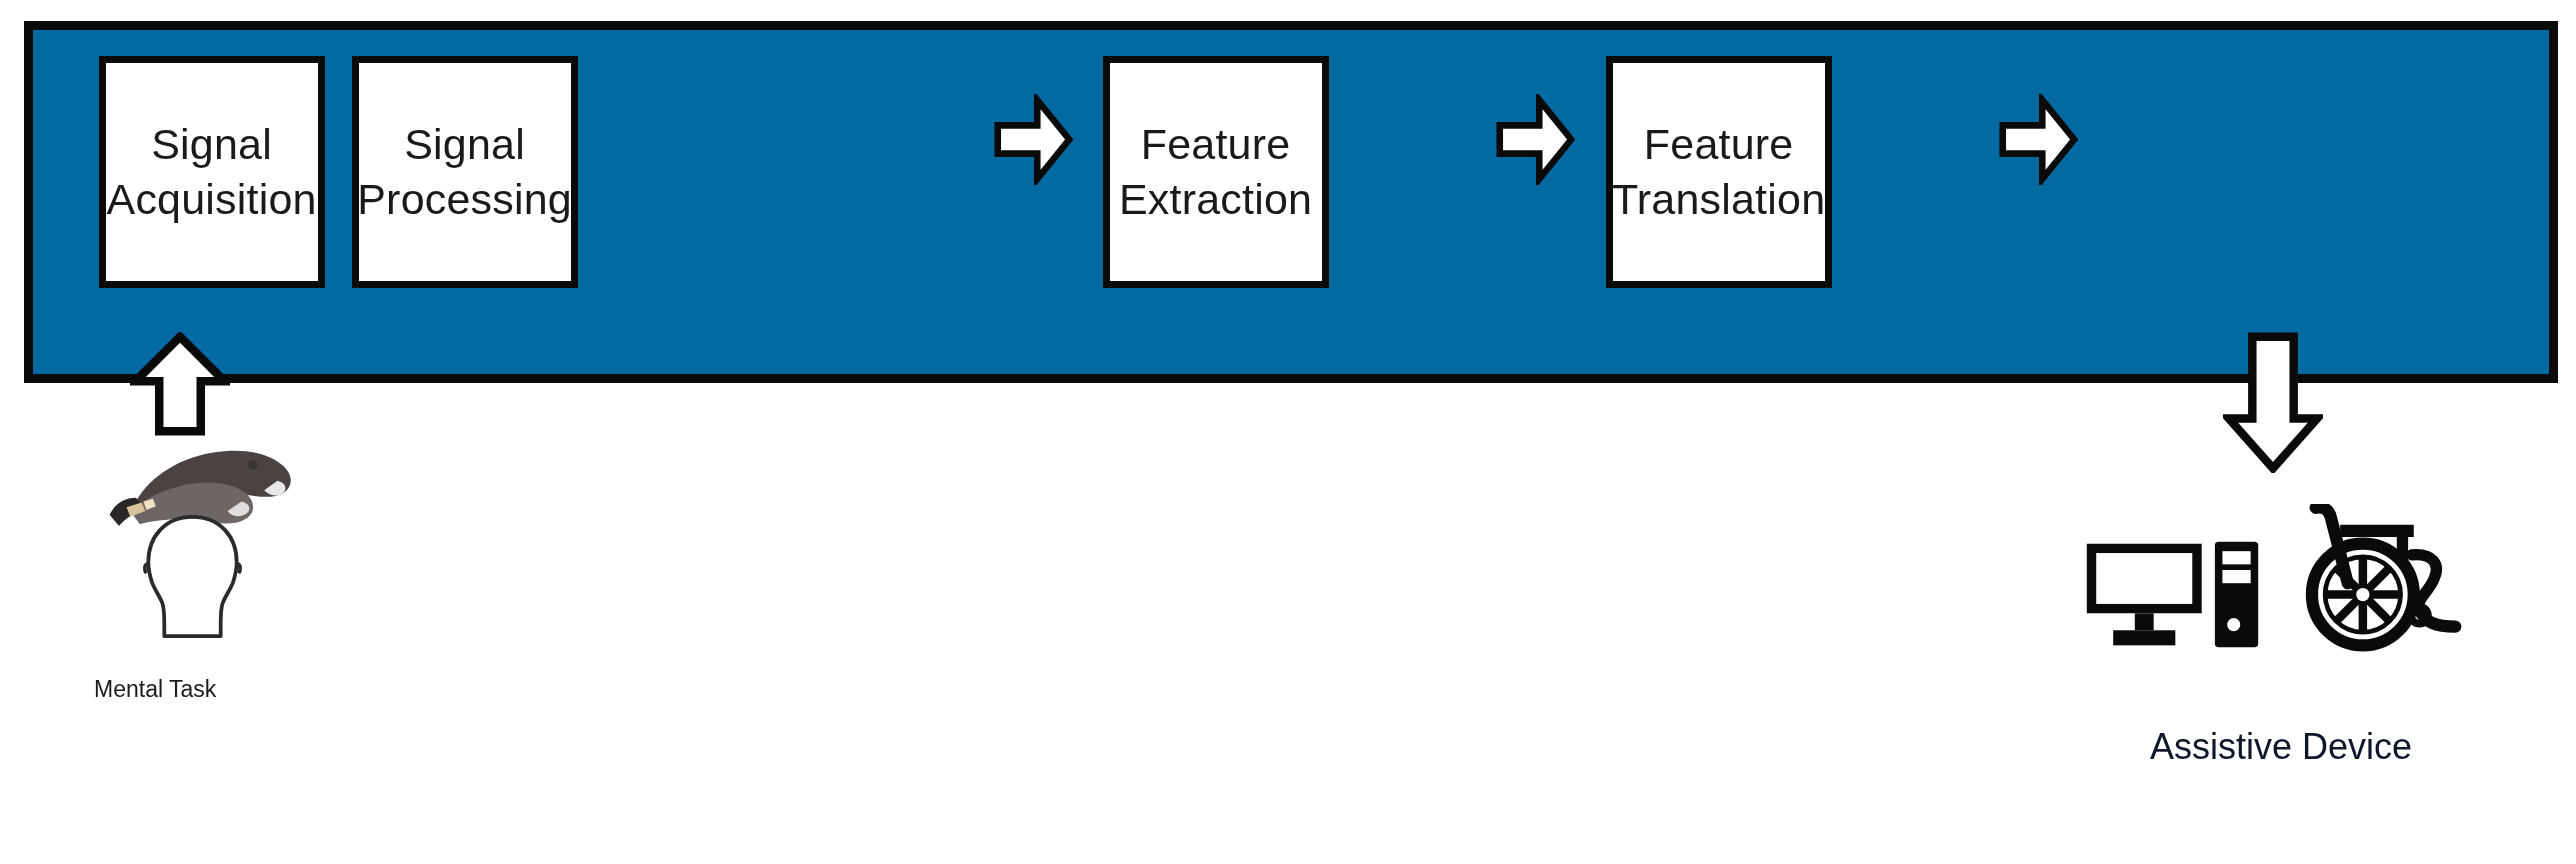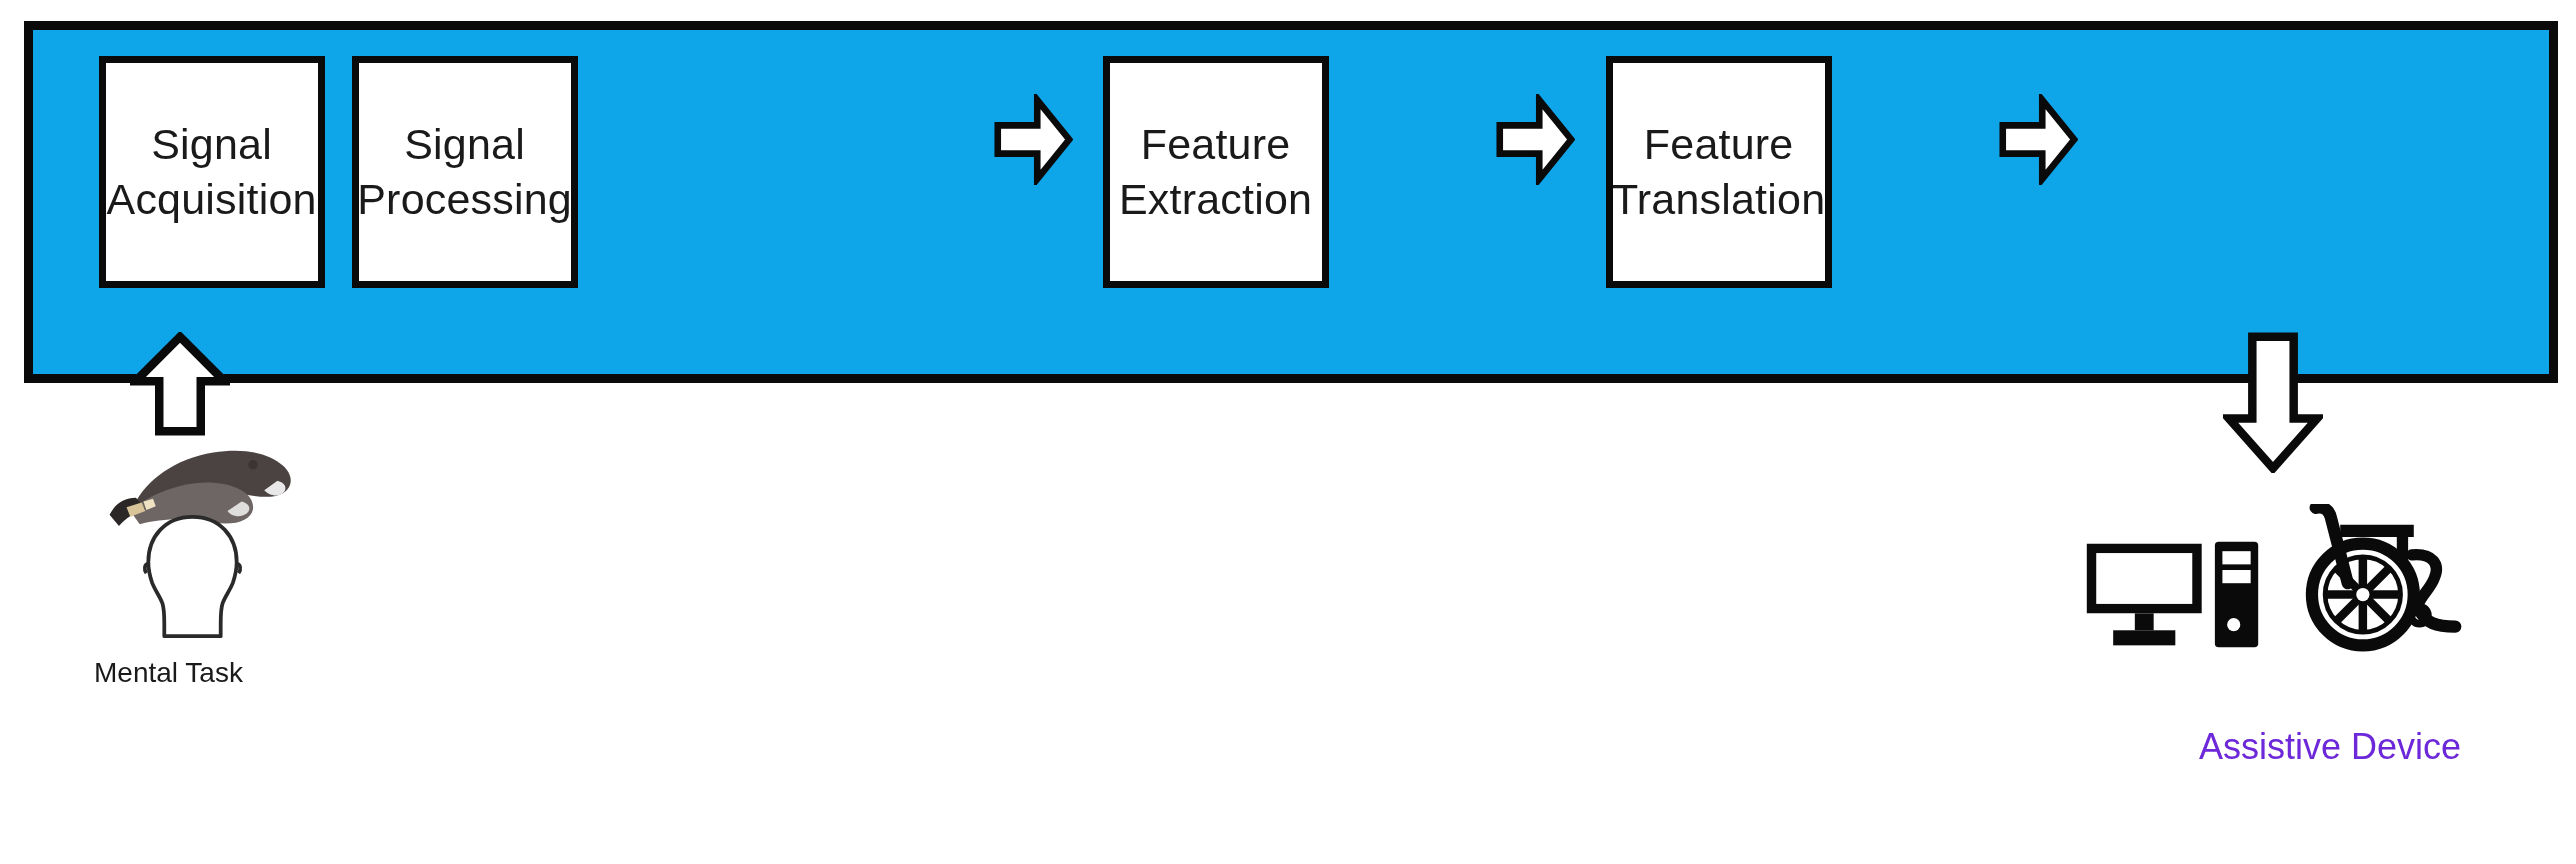--- a/index.html
+++ b/index.html
@@ -2,21 +2,21 @@
 <html style="font-size:15px"><head>
 <meta charset="utf-8">
 <style>
   html,body{margin:0;padding:0;background:#ffffff;}
   body{width:2576px;height:865px;position:relative;overflow:hidden;
        font-family:"Liberation Sans", sans-serif;color:#1a1a1a;}
 
   
   #pipeline-container{
     position:absolute;left:23.6px;top:21px;width:2534px;height:362px;
-    border:9.4px solid #0a0a0a;box-sizing:border-box;background:#0ea5e9;
+    border:9.4px solid #0a0a0a;box-sizing:border-box;background:#0369a1;
   }
 
   .stage-box{
     position:absolute;top:26.4px;height:232px;
     border:7.5px solid #0a0a0a;box-sizing:border-box;background:#ffffff;
     display:flex;align-items:center;justify-content:center;
     text-align:center;line-height:1.28;font-size:43px;font-weight:400;
     color:#1a1a1a;letter-spacing:0.2px;
   }
   .stage-label{white-space:pre-line;display:block;}
@@ -42,37 +42,37 @@
   #mental-task-group{
     position:absolute;left:94px;top:332px;width:339px;height:528px;
   }
   #up-arrow-icon{position:absolute;left:36px;top:0px;width:100px;height:104px;}
   #up-arrow-icon svg{display:block;width:100%;height:100%;}
   #eeg-headset-icon{position:absolute;left:7.5px;top:111px;width:200px;height:87px;}
   #eeg-headset-icon svg{display:block;width:100%;height:100%;}
   #head-outline-icon{position:absolute;left:28px;top:179px;width:141px;height:132px;}
   #head-outline-icon svg{display:block;width:100%;height:100%;}
   #mental-task-label{
-    position:absolute;left:0px;top:325px;width:245px;text-align:left;
-    font-size:28px;color:#1a1a1a;white-space:nowrap;
+    position:absolute;left:0px;top:344px;width:245px;text-align:left;
+    font-size:23px;color:#1a1a1a;white-space:nowrap;
   }
 
   
   #assistive-device-group{
     position:absolute;left:2008px;top:332px;width:566px;height:528px;
   }
   #down-arrow-icon{position:absolute;left:215px;top:0px;width:100px;height:141px;}
   #down-arrow-icon svg{display:block;width:100%;height:100%;}
   #computer-icon{position:absolute;left:75px;top:206px;width:179px;height:113px;}
   #computer-icon svg{display:block;width:100%;height:100%;}
   #wheelchair-icon{position:absolute;left:283px;top:172px;width:172px;height:149px;}
   #wheelchair-icon svg{display:block;width:100%;height:100%;}
   #assistive-device-label{
-    position:absolute;left:57px;top:394px;width:396px;text-align:right;
-    font-size:36px;color:#6d28d9;white-space:nowrap;
+    position:absolute;left:75px;top:394px;width:396px;text-align:center;
+    font-size:36px;color:#0f172a;white-space:nowrap;
   }
 </style>
 </head>
 <body>
 
 <div id="pipeline-container">
 
   <div class="stage-box" id="stage-box-0">
     <span class="stage-label">Signal
 Acquisition</span>

